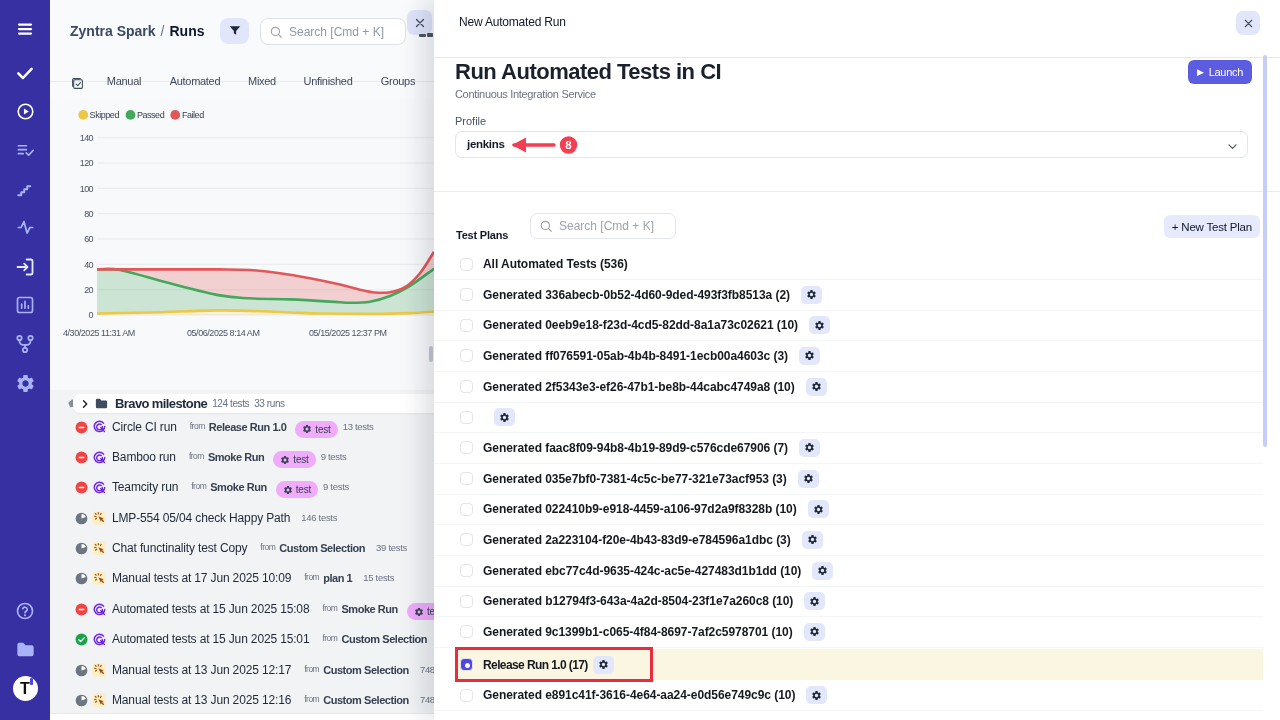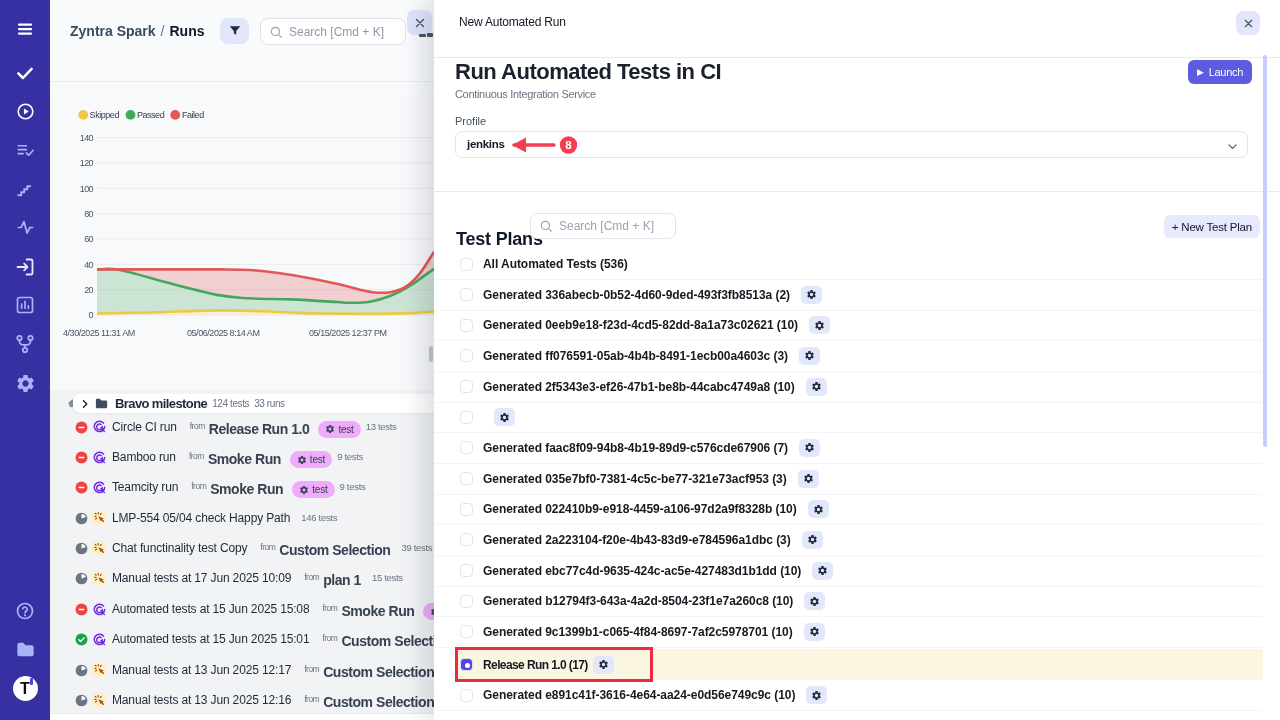--- a/index.html
+++ b/index.html
@@ -18,42 +18,42 @@
 
 #chart{position:absolute;left:0;top:98px;right:0;height:292px;background:#f8f9fb}
 
 #runs{position:absolute;left:0;top:390px;right:0;height:330px;background:#f1f3f5;overflow:hidden}
 .mcard{position:absolute;left:23px;top:4px;width:420px;height:19px;background:#fff;border-radius:7px;box-shadow:0 1px 2px rgba(16,24,40,.06);display:flex;align-items:center}
 .mcard .nm{font-size:13px;font-weight:700;color:#1e293b;letter-spacing:-.6px;margin-right:0}
 .mcard .ct{font-size:10px;color:#687285;letter-spacing:-.4px;margin-right:0;margin-left:5px}
 .rrow{position:absolute;left:4px;right:0;height:30px;display:flex;align-items:flex-start;padding-left:21px;white-space:nowrap}
 .rrow .nm{font-size:12px;color:#1f2937;margin:0 0 0 6px;letter-spacing:-.15px}
 .rrow .fr{font-size:8.5px;color:#6b7280;letter-spacing:-.5px;margin:1px 4px 0 13px}
-.rrow .bd{font-size:14px;font-weight:700;color:#374151;letter-spacing:-.45px;margin-top:1px}
+.rrow .bd{font-size:11px;font-weight:700;color:#374151;letter-spacing:-.45px;margin-top:1px}
 .rrow .ct{font-size:9.5px;color:#6b7280;letter-spacing:-.3px;margin-left:11px;margin-top:1px}
 .chip+.ct{margin-left:5px}
 .chip{display:inline-flex;align-items:center;gap:3px;background:#f0abfc;border-radius:9px;height:17px;padding:0 7px;font-size:10px;letter-spacing:-.2px;color:#374151;margin-left:9px;margin-top:1px}
 .s1{width:13px;height:13px;flex:0 0 13px}
 .s2{width:14px;height:14px;flex:0 0 14px;border-radius:4px;margin-left:4px;display:flex;align-items:center;justify-content:center}
 
 .pthumb{position:absolute;right:1px;top:248px;width:4px;height:16px;background:#c3c8d2;border-radius:2px}
 
 #modal{position:absolute;left:434px;top:0;width:846px;height:720px;background:#fff;box-shadow:-10px 0 24px rgba(15,23,42,.14);z-index:10}
 #mhead{position:absolute;left:0;top:0;right:0;height:58px;border-bottom:1px solid #e7e9ee}
 #mhead .t{position:absolute;left:25px;top:15px;font-size:12px;letter-spacing:-.2px;color:#111827}
 .mclose{position:absolute;right:20px;top:11px;width:24px;height:24px;background:#e2e6fa;border-radius:7px;display:flex;align-items:center;justify-content:center}
 .h1{position:absolute;left:21px;top:59px;font-size:22px;font-weight:700;color:#1a202c;letter-spacing:-.5px}
 .sub{position:absolute;left:21px;top:88px;font-size:11px;letter-spacing:-.32px;color:#6b7280}
 .launch{position:absolute;right:28px;top:60px;height:24px;background:#5c5ce0;border-radius:6px;color:#fff;font-size:11px;letter-spacing:-.3px;display:flex;align-items:center;padding:0 9px;gap:5px}
 .plabel{position:absolute;left:21px;top:115px;font-size:11px;color:#475569}
 .psel{position:absolute;left:21px;top:131px;width:793px;height:27px;border:1px solid #e2e5ea;border-radius:7px;background:#fff}
 .psel .v{position:absolute;left:11px;top:6px;font-size:11.5px;font-weight:700;letter-spacing:-.3px;color:#111827}
 .psel .ch{position:absolute;right:8px;top:7px}
 .hr{position:absolute;left:0;top:191px;width:846px;height:1px;background:#e9ebee}
-.tph{position:absolute;left:22px;top:229px;font-size:18px;font-weight:700;color:#111827;letter-spacing:-.2px}
+.tph{position:absolute;left:22px;top:229px;font-size:11px;font-weight:700;color:#111827;letter-spacing:-.2px}
 .tpsearch{position:absolute;left:96px;top:213px;width:146px;height:26px;border:1px solid #e2e5ea;border-radius:7px;background:#fff;display:flex;align-items:center;padding:0 8px;gap:6px;color:#9ca3af;font-size:12px}
 .ntp{position:absolute;right:20px;top:215px;height:23px;background:#e7eafc;border-radius:6px;display:flex;align-items:center;padding:8px 8px;font-size:11.5px;letter-spacing:-.2px;color:#111827}
 #plist{position:absolute;left:0;top:249px;right:0;bottom:0}
 .prow{position:absolute;left:0;right:17px;height:31px;display:flex;align-items:center;padding-left:26px;border-bottom:1px solid #f4f5f7}
 .prow .cb{width:13px;height:13px;border:1.5px solid #e2e5ea;border-radius:4px;background:#fff;flex:0 0 13px;margin-right:10px}
 .prow .lb{font-size:12px;font-weight:700;color:#16191f;letter-spacing:-.05px}
 .prow .lb.g{letter-spacing:-.05px}
 .gbtn{width:21px;height:18px;background:#e3e7fb;border-radius:5px;display:flex;align-items:center;justify-content:center;margin-left:11px}
 .hl{background:linear-gradient(to right,#fff 21px,#faf6e2 21px);height:31px;border-bottom:none}
 .redbox{display:flex;align-items:center;border:3px solid #ee2b3e;height:35px;padding:0 36px 0 2px;margin-left:-5px}
@@ -78,20 +78,32 @@
         </svg>
         <span>Search [Cmd + K]</span>
       </div>
  <div class="xbtn">
         <svg width="12" height="12" viewBox="0 0 24 24" fill="none">
           <path d="M5 5l14 14M19 5L5 19" stroke="#3f4a5c" stroke-width="2.4" stroke-linecap="round"></path>
         </svg>
       </div>
  <div style="position:absolute;left:369px;top:34px;width:7px;height:3px;background:#4b5563;border-radius:1px"></div>
  <div style="position:absolute;left:377px;top:33px;width:6px;height:4px;background:#4b5563;border-radius:1px"></div>
+</div>
+<div class="tabs">
+ <div style="position:absolute;left:21px;top:17px"><svg width="13" height="13" viewBox="0 0 24 24" fill="none">
+          <rect x="5" y="5" width="16" height="16" rx="2" stroke="#3f4a5c" stroke-width="2"></rect>
+          <path d="M9.5 13l3 3 5-5.5" stroke="#3f4a5c" stroke-width="2" stroke-linecap="round" stroke-linejoin="round"></path>
+          <path d="M3 17V5a2 2 0 0 1 2-2h12" stroke="#3f4a5c" stroke-width="2" stroke-linecap="round"></path>
+        </svg></div>
+ <span style="left:74px">Manual</span>
+      <span style="left:145px">Automated</span>
+      <span style="left:212px">Mixed</span>
+      <span style="left:278px">Unfinished</span>
+      <span style="left:348px">Groups</span>
 </div>
 
 <div id="chart">
  <svg width="384" height="292" viewBox="0 0 384 292" style="position:absolute;left:0;top:0" font-family="Liberation Sans">
   <line x1="47" y1="39.7" x2="384" y2="39.7" stroke="#e9eaee" stroke-width="1"></line>
         <line x1="47" y1="65.0" x2="384" y2="65.0" stroke="#e9eaee" stroke-width="1"></line>
         <line x1="47" y1="90.4" x2="384" y2="90.4" stroke="#e9eaee" stroke-width="1"></line>
         <line x1="47" y1="115.7" x2="384" y2="115.7" stroke="#e9eaee" stroke-width="1"></line>
         <line x1="47" y1="141.0" x2="384" y2="141.0" stroke="#e9eaee" stroke-width="1"></line>
         <line x1="47" y1="166.4" x2="384" y2="166.4" stroke="#e9eaee" stroke-width="1"></line>

